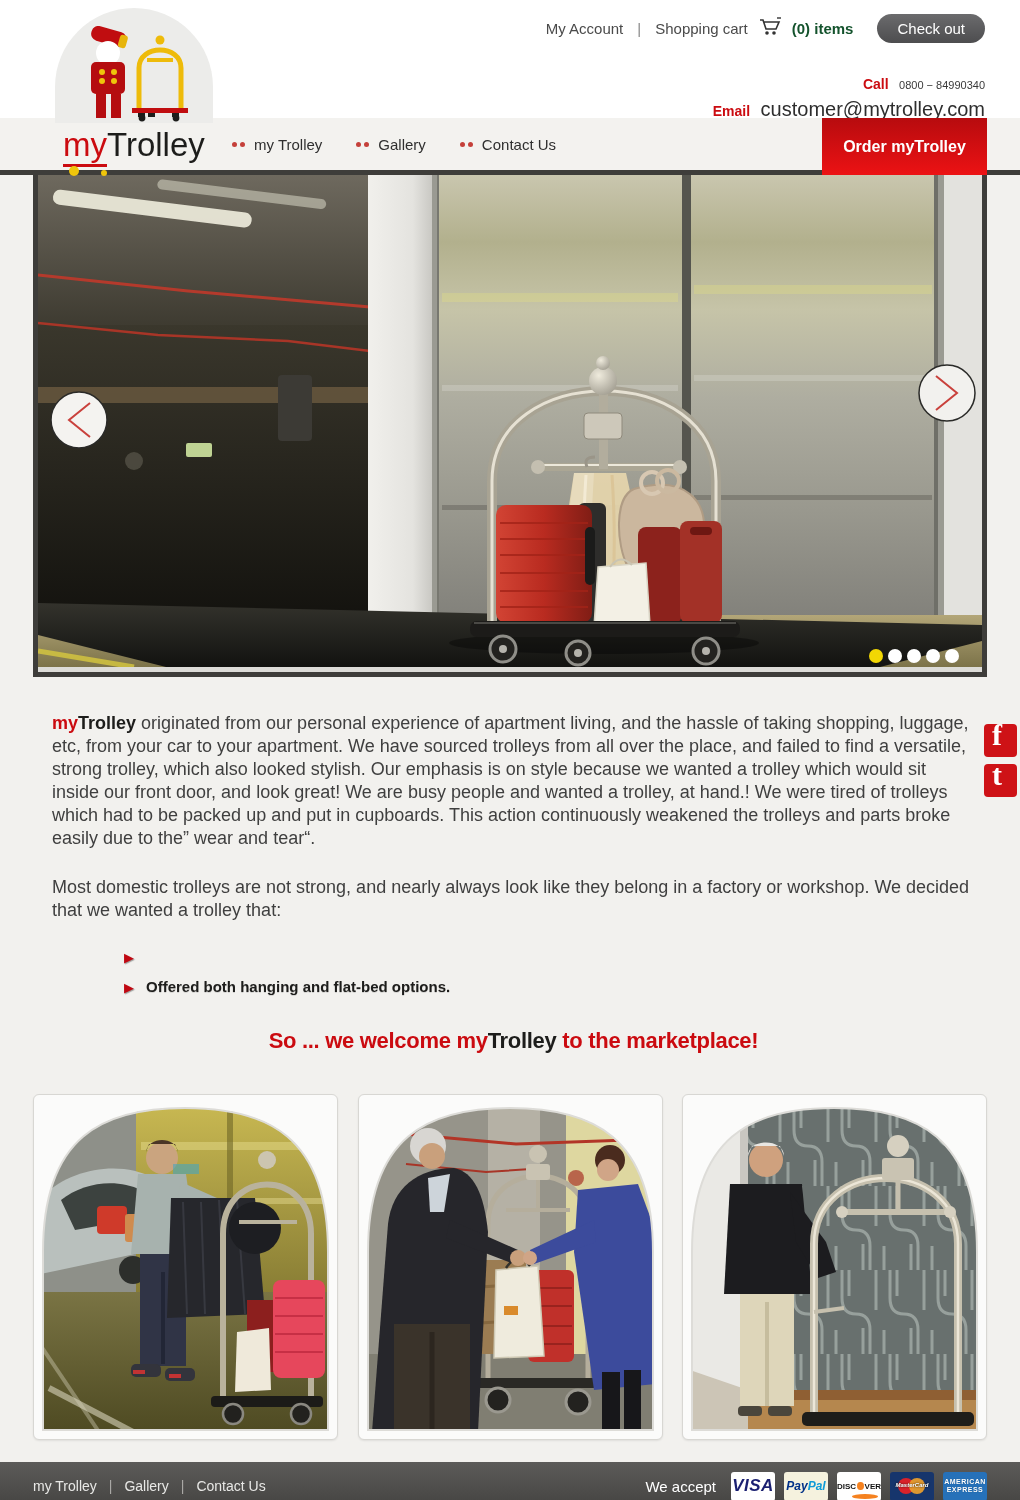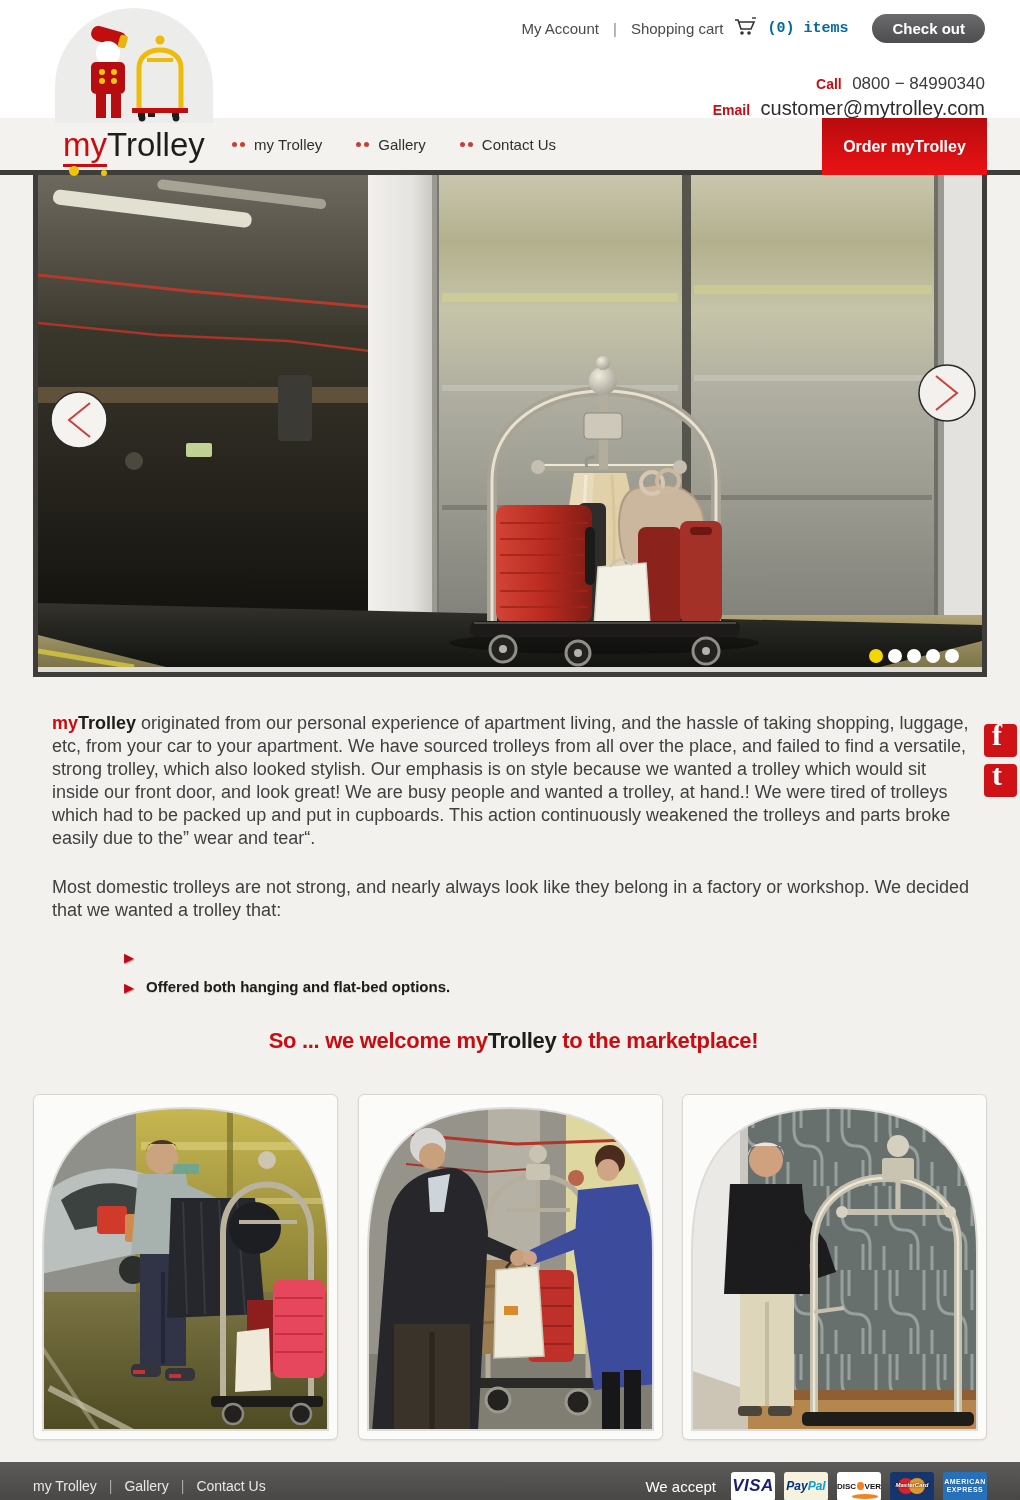--- a/index.html
+++ b/index.html
@@ -10,29 +10,29 @@
     font-family:"Liberation Sans", sans-serif;
     color:#3f3f3f; overflow:hidden;
   }
   
   .header { background:#ffffff; height:118px; position:relative; }
   .topbar {
     position:absolute; top:14px; right:35px;
     display:flex; align-items:center; gap:10px; font-size:15px; color:#4a4a4a;
   }
   .topbar .sep { color:#8a8a8a; padding:0 4px; }
-  .cart-count { color:#0369a1; font-weight:bold;font-family:Liberation Mono, monospace; }
+  .cart-count { color:#14532d; font-weight:bold; }
   .checkout-btn {
     margin-left:14px; background:linear-gradient(#6b6b6d,#4d4d4f);
     color:#fff; border:none; border-radius:16px; padding:6px 20px;
-    font-size:15px; font-family:inherit; cursor:pointer;font-weight:bold;
+    font-size:15px; font-family:inherit; cursor:pointer;
   }
   .contact { position:absolute; top:72px; right:35px; text-align:right; line-height:24px; }
   .contact .lbl { color:#cb0b10; font-weight:bold; font-size:14px; margin-right:6px; }
-  .contact .phone { font-size:17px; color:#3a3a3a; }
+  .contact .phone { font-size:11px; color:#3a3a3a; }
   .contact .email { font-size:20px; color:#2e2e2e; }
 
   
   .logo { position:absolute; left:55px; top:8px; width:158px; height:168px; z-index:5; }
   .logo-dome {
     position:absolute; left:0; top:0; width:158px; height:115px;
     background:#ececea; border-radius:79px 79px 0 0;
   }
   .logo-art { position:absolute; left:20px; top:18px; }
   .logo-text { position:absolute; left:8px; top:118px; font-size:33px; white-space:nowrap; }

